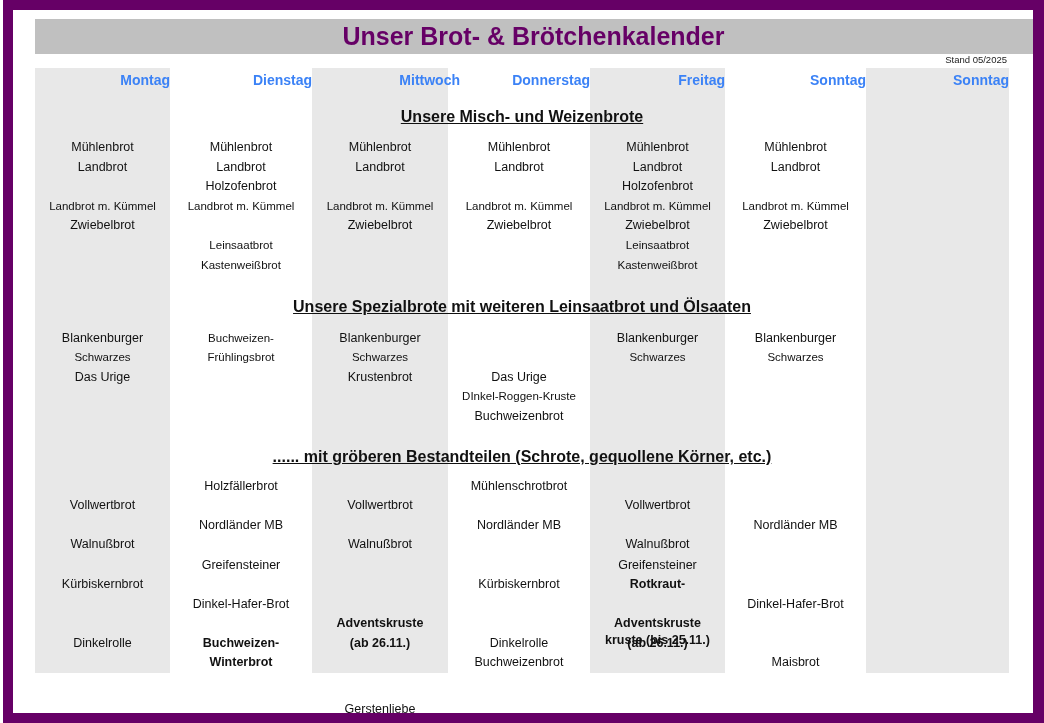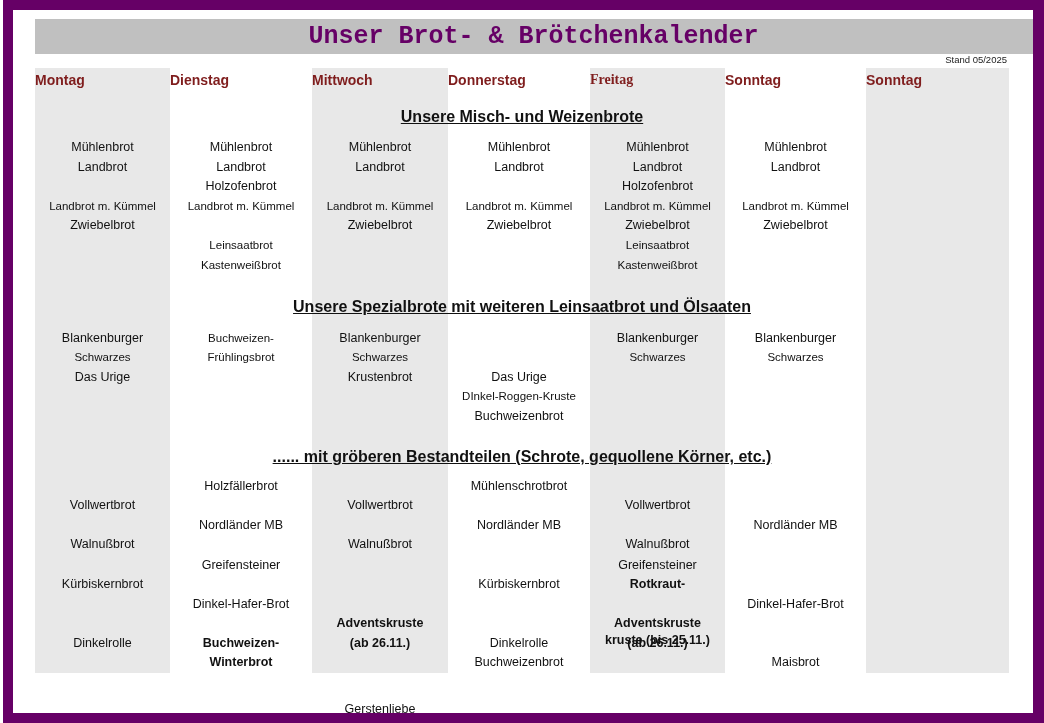--- a/index.html
+++ b/index.html
@@ -3,27 +3,27 @@
 <meta charset="utf-8">
 <style>
   html, body { margin: 0; padding: 0; }
   body { width: 1044px; height: 723px; background: #ffffff; position: relative; overflow: hidden;
          font-family: "DejaVu Sans", sans-serif; color: #111; }
   .frame { position: absolute; left: 3px; top: 0; width: 1041px; height: 723px; background: #660066; }
   .inner { position: absolute; left: 13px; top: 10px; width: 1020px; height: 703px; background: #ffffff; }
   .title-bar { position: absolute; left: 35px; top: 19px; width: 998px; height: 35px; background: #c0c0c0; }
   .title { position: absolute; left: 35px; top: 19px; width: 997px; height: 35px; line-height: 35px;
            text-align: center; color: #660066; font-weight: bold; font-size: 25px;
-           font-family: Liberation Mono, monospace; }
+           font-family: Liberation Sans, sans-serif; }
   .stand { position: absolute; left: 900px; top: 54px; width: 107px; text-align: right; font-size: 9.5px;
            font-family: "Liberation Sans", sans-serif; color: #222; }
   .col { position: absolute; top: 68px; height: 605px; }
   .col.shaded { background: #e8e8e8; }
-  .day { position: absolute; top: 70px; height: 20px; line-height: 20px; text-align: left; font-weight: bold;
-         font-size: 14px; font-family: "Liberation Sans", sans-serif; color: #7f1d1d; }
+  .day { position: absolute; top: 70px; height: 20px; line-height: 20px; text-align: right; font-weight: bold;
+         font-size: 14px; font-family: "Liberation Sans", sans-serif; color: #3b82f6; }
   .sect { position: absolute; left: 35px; width: 974px; text-align: center; font-weight: bold;
           font-size: 16px; text-decoration: underline; font-family: "Liberation Sans", sans-serif;
           height: 22px; line-height: 22px; color: #111; }
   .item { position: absolute; height: 18px; line-height: 18px; text-align: center; white-space: nowrap;
           font-size: 12.5px; font-family: "Liberation Sans", sans-serif; color: #111; }
   .item.small { font-size: 11.5px; }
   .item.bold { font-weight: bold; }
 </style>
 </head>
 <body>
@@ -37,21 +37,21 @@
 <div id="columns">
     <div class="col shaded" style="left: 35px; width: 135px;"></div>
     <div class="day" style="left: 35px; width: 135px;">Montag</div>
     <div class="col" style="left: 170px; width: 142px;"></div>
     <div class="day" style="left: 170px; width: 142px;">Dienstag</div>
     <div class="col shaded" style="left: 312px; width: 136px;"></div>
     <div class="day" style="left: 312px; width: 148px;">Mittwoch</div>
     <div class="col" style="left: 448px; width: 142px;"></div>
     <div class="day" style="left: 448px; width: 142px;">Donnerstag</div>
     <div class="col shaded" style="left: 590px; width: 135px;"></div>
-    <div class="day" style="left: 590px; width: 135px; font-family: Liberation Serif, serif;">Freitag</div>
+    <div class="day" style="left: 590px; width: 135px;">Freitag</div>
     <div class="col" style="left: 725px; width: 141px;"></div>
     <div class="day" style="left: 725px; width: 141px;">Sonntag</div>
     <div class="col shaded" style="left: 866px; width: 143px;"></div>
     <div class="day" style="left: 866px; width: 143px;">Sonntag</div>
   </div>
 <div id="content">
     <div class="sect" style="top: 106px;">Unsere Misch- und Weizenbrote</div>
     <div class="item" style="left: 29px; width: 147px; top: 138px;">Mühlenbrot</div>
     <div class="item" style="left: 29px; width: 147px; top: 158px;">Landbrot</div>
     <div class="item small" style="left: 29px; width: 147px; top: 197px;">Landbrot m. Kümmel</div>

